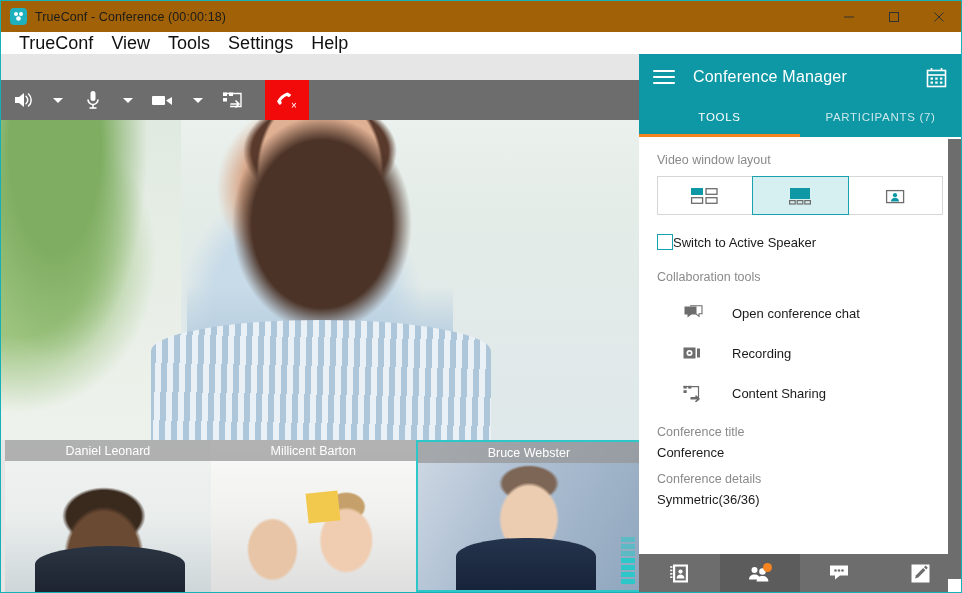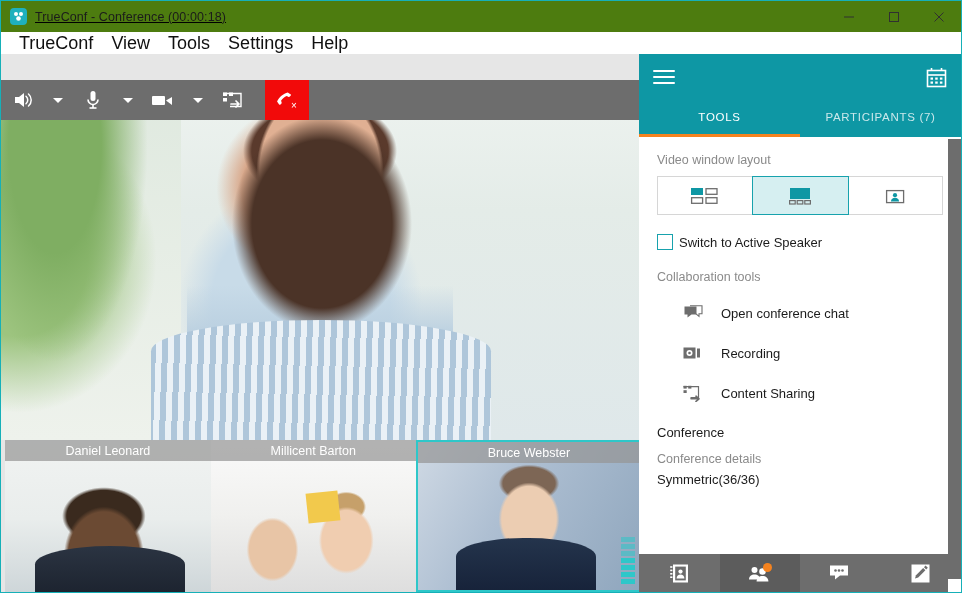--- a/index.html
+++ b/index.html
@@ -9,21 +9,21 @@
     background: #ffffff;
   }
   #app {
     position: relative; width: 962px; height: 593px;
     border: 1px solid #16b0b8; background: #fff; overflow: hidden;
   }
 
   
   .titlebar {
     position: absolute; left: 0; top: 0; width: 960px; height: 31px;
-    background: #4d7c0f; display: flex; align-items: center; text-decoration: underline;
+    background: #a16207; display: flex; align-items: center;
   }
   .app-icon {
     width: 17px; height: 17px; margin-left: 9px; margin-right: 8px;
     background: #1fb0bd; border-radius: 4px;
     display: flex; align-items: center; justify-content: center;
     flex: none;
   }
   .app-icon svg { display: block; }
   .title-text { font-size: 12.5px; color: #1b1b1b; letter-spacing: 0.1px; }
   .winbtns { margin-left: auto; display: flex; height: 31px; }
@@ -207,28 +207,28 @@
   .lay:last-child { border-right: none; }
   .lay.active {
     background: #d6eff1; border: 1px solid #17a2ad; margin: -1px;
   }
 
   .cbrow { display: flex; align-items: center; margin-bottom: 20px; }
   .cbox {
     width: 16px; height: 16px; border: 1.6px solid #17a2ad; background: #fff;
     flex: none;
   }
-  .cbrow span { font-size: 13px; color: #1b1b1b; margin-left: 6px; }
+  .cbrow span { font-size: 13px; color: #1b1b1b; margin-left: 0; }
 
   .tool { display: flex; align-items: center; height: 40px; padding-left: 26px; }
   .tool .ticon {
     width: 20px; display: flex; align-items: center; justify-content: center;
     color: #6d6d6d; flex: none;
   }
-  .tool .tlabel { font-size: 13px; color: #1b1b1b; margin-left: 18px; }
+  .tool .tlabel { font-size: 13px; color: #1b1b1b; margin-left: 29px; }
 
   .field { margin-top: 12px; }
   .field .flab { font-size: 12.5px; color: #8a8a8a; }
   .field .fval { font-size: 13px; color: #1b1b1b; margin-top: 6px; }
 
   .vscroll {
     position: absolute; right: 0; top: 83px; width: 13px; height: 455px;
     background: #ffffff; z-index: 8;
   }
   .vthumb {
@@ -378,20 +378,21 @@
 
   <div class="panel">
 
     <div class="panel-head">
       <div class="ph-top">
         <div class="burger">
           <span></span>
             <span></span>
             <span></span>
         </div>
+        <div class="pm-title">Conference Manager</div>
         <div class="cal-icon">
           <svg width="21" height="21" viewBox="0 0 21 21">
             <rect x="1.5" y="3.5" width="18" height="16" fill="none" stroke="#fff" stroke-width="1.6"></rect>
             <line x1="1.5" y1="8" x2="19.5" y2="8" stroke="#fff" stroke-width="1.6"></line>
             <line x1="5.5" y1="1" x2="5.5" y2="4" stroke="#fff" stroke-width="1.6"></line>
             <line x1="15.5" y1="1" x2="15.5" y2="4" stroke="#fff" stroke-width="1.6"></line>
             <rect x="4.5" y="10.5" width="2.5" height="2.2" fill="#fff"></rect>
             <rect x="9.2" y="10.5" width="2.5" height="2.2" fill="#fff"></rect>
             <rect x="13.9" y="10.5" width="2.5" height="2.2" fill="#fff"></rect>
             <rect x="4.5" y="14.5" width="2.5" height="2.2" fill="#fff"></rect>
@@ -473,20 +474,21 @@
             <rect x="5.2" y="0.8" width="3.2" height="2.8" fill="#6d6d6d"></rect>
             <rect x="0.5" y="5.2" width="3.2" height="2.8" fill="#6d6d6d"></rect>
             <path d="M0.5 1.6h15v11H7.5" stroke="#6d6d6d" stroke-width="1.2" fill="none"></path>
             <path d="M8 13.8h8m-3-2.6l3 2.6-3 2.6" stroke="#6d6d6d" stroke-width="1.6" fill="none" stroke-linecap="round" stroke-linejoin="round"></path>
           </svg>
         </div>
         <div class="tlabel">Content Sharing</div>
       </div>
 
       <div class="field">
+        <div class="flab">Conference title</div>
         <div class="fval">Conference</div>
       </div>
 
       <div class="field">
         <div class="flab">Conference details</div>
         <div class="fval">Symmetric(36/36)</div>
       </div>
     </div>
 
     <div class="vscroll">

